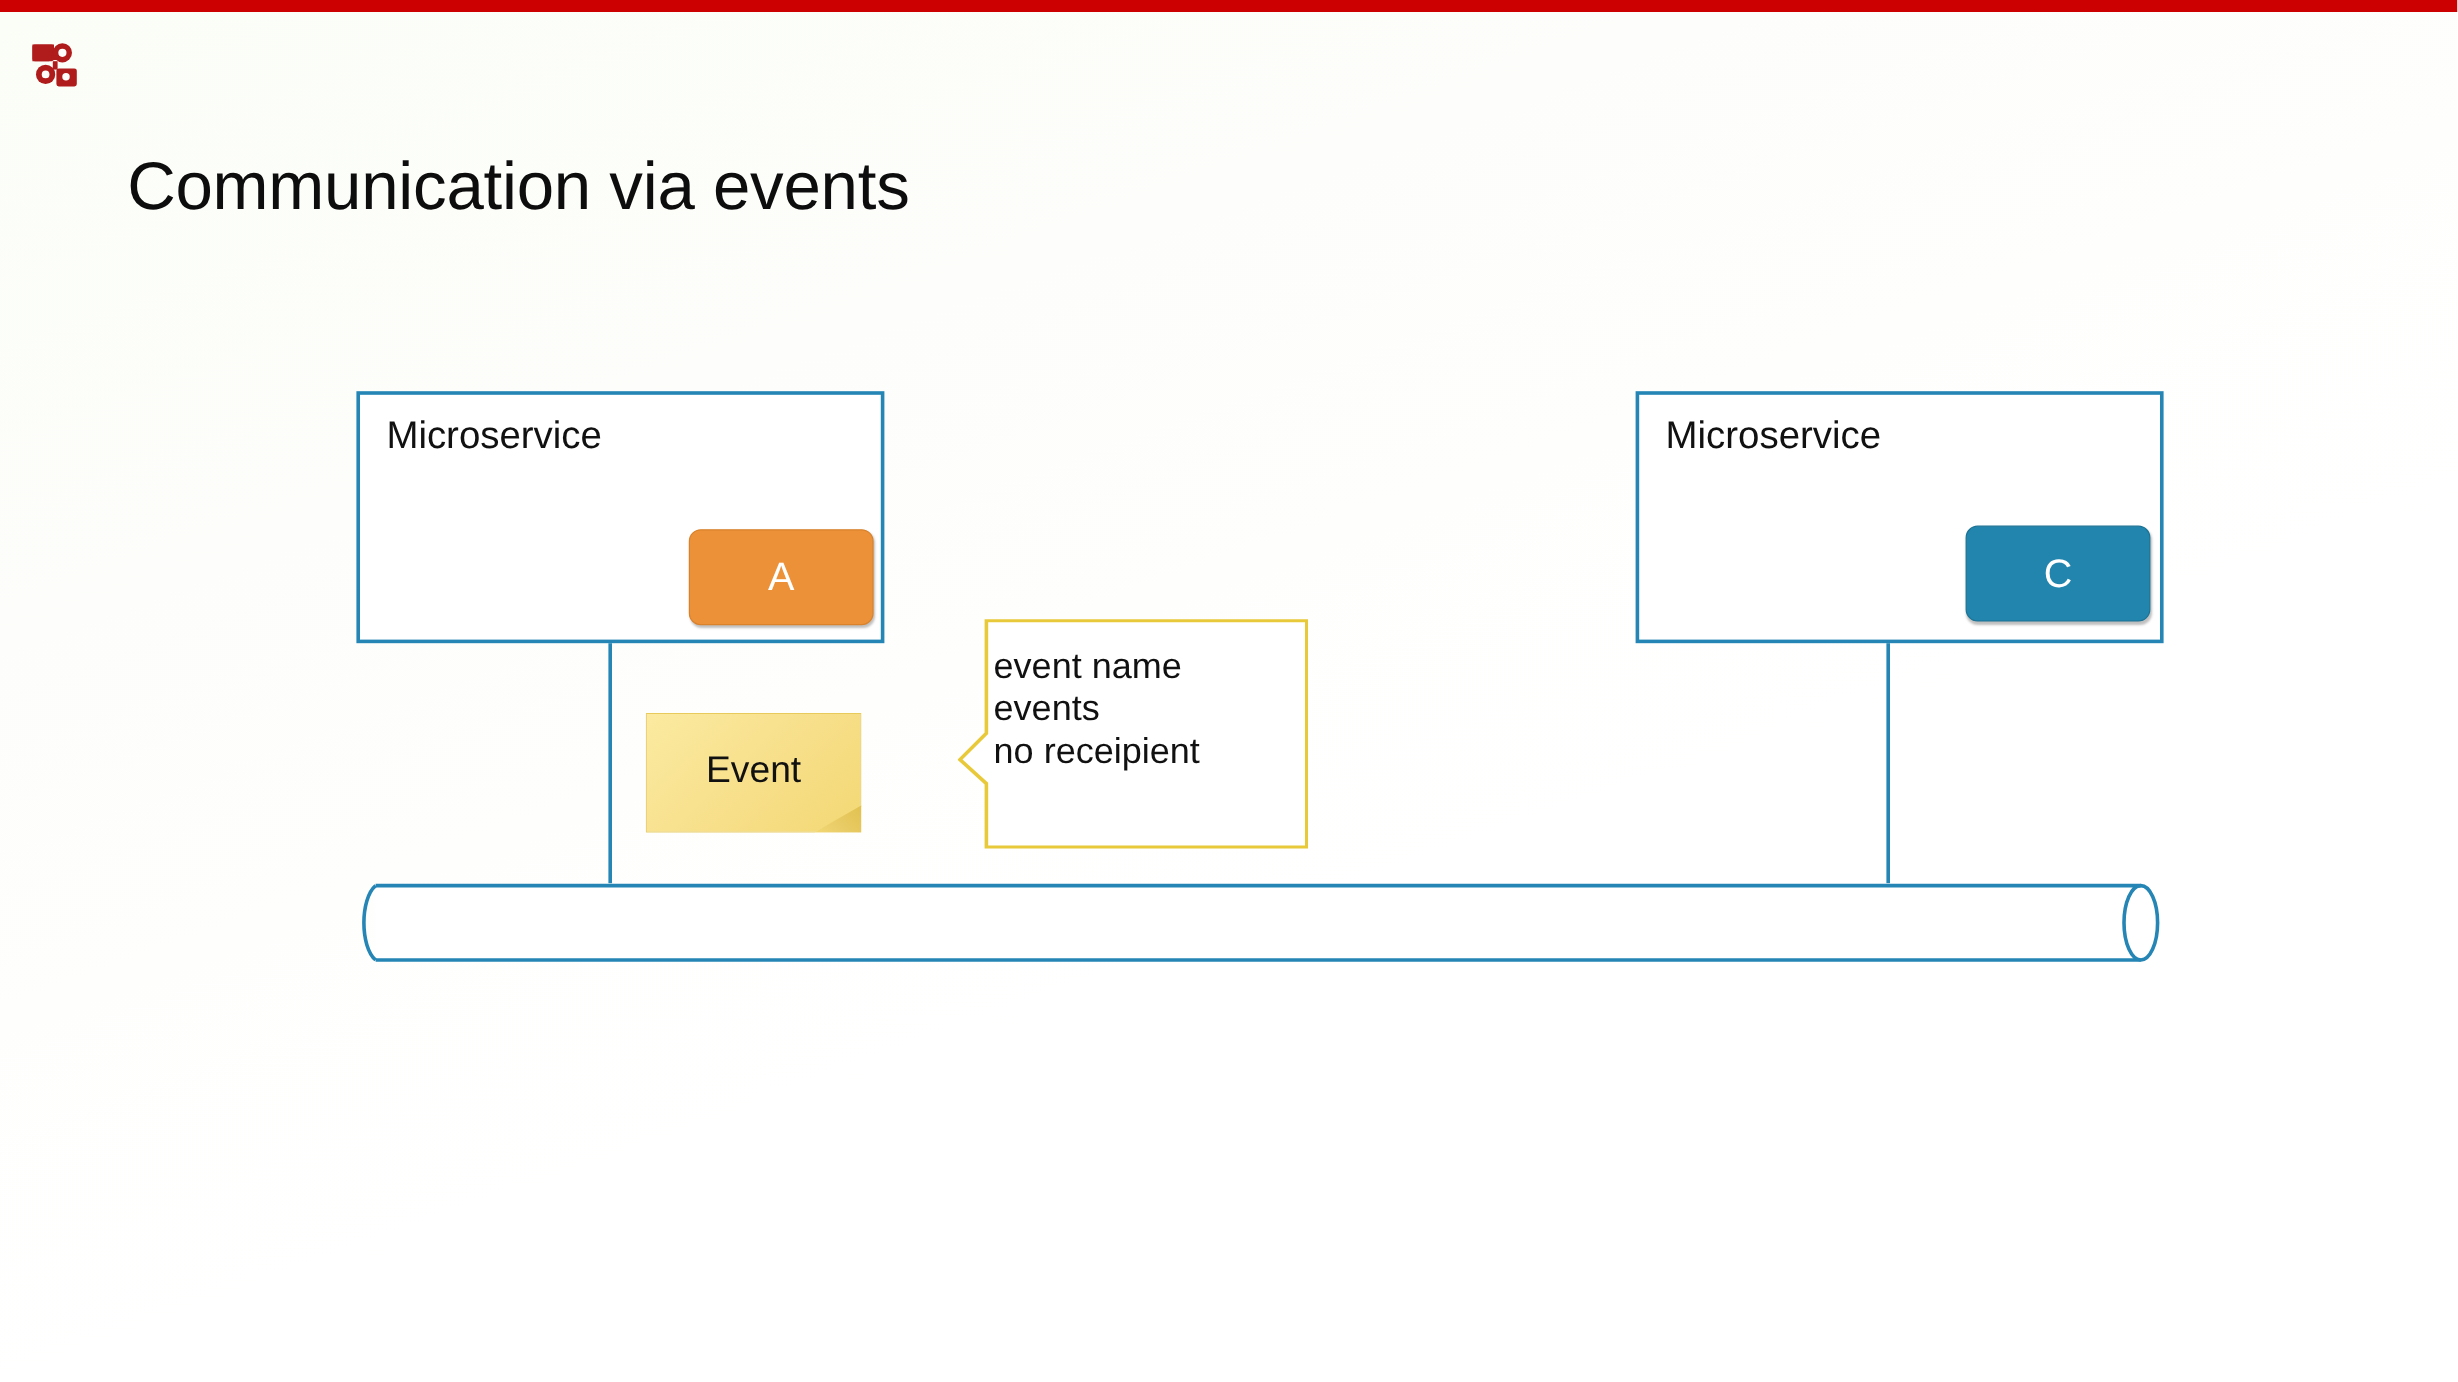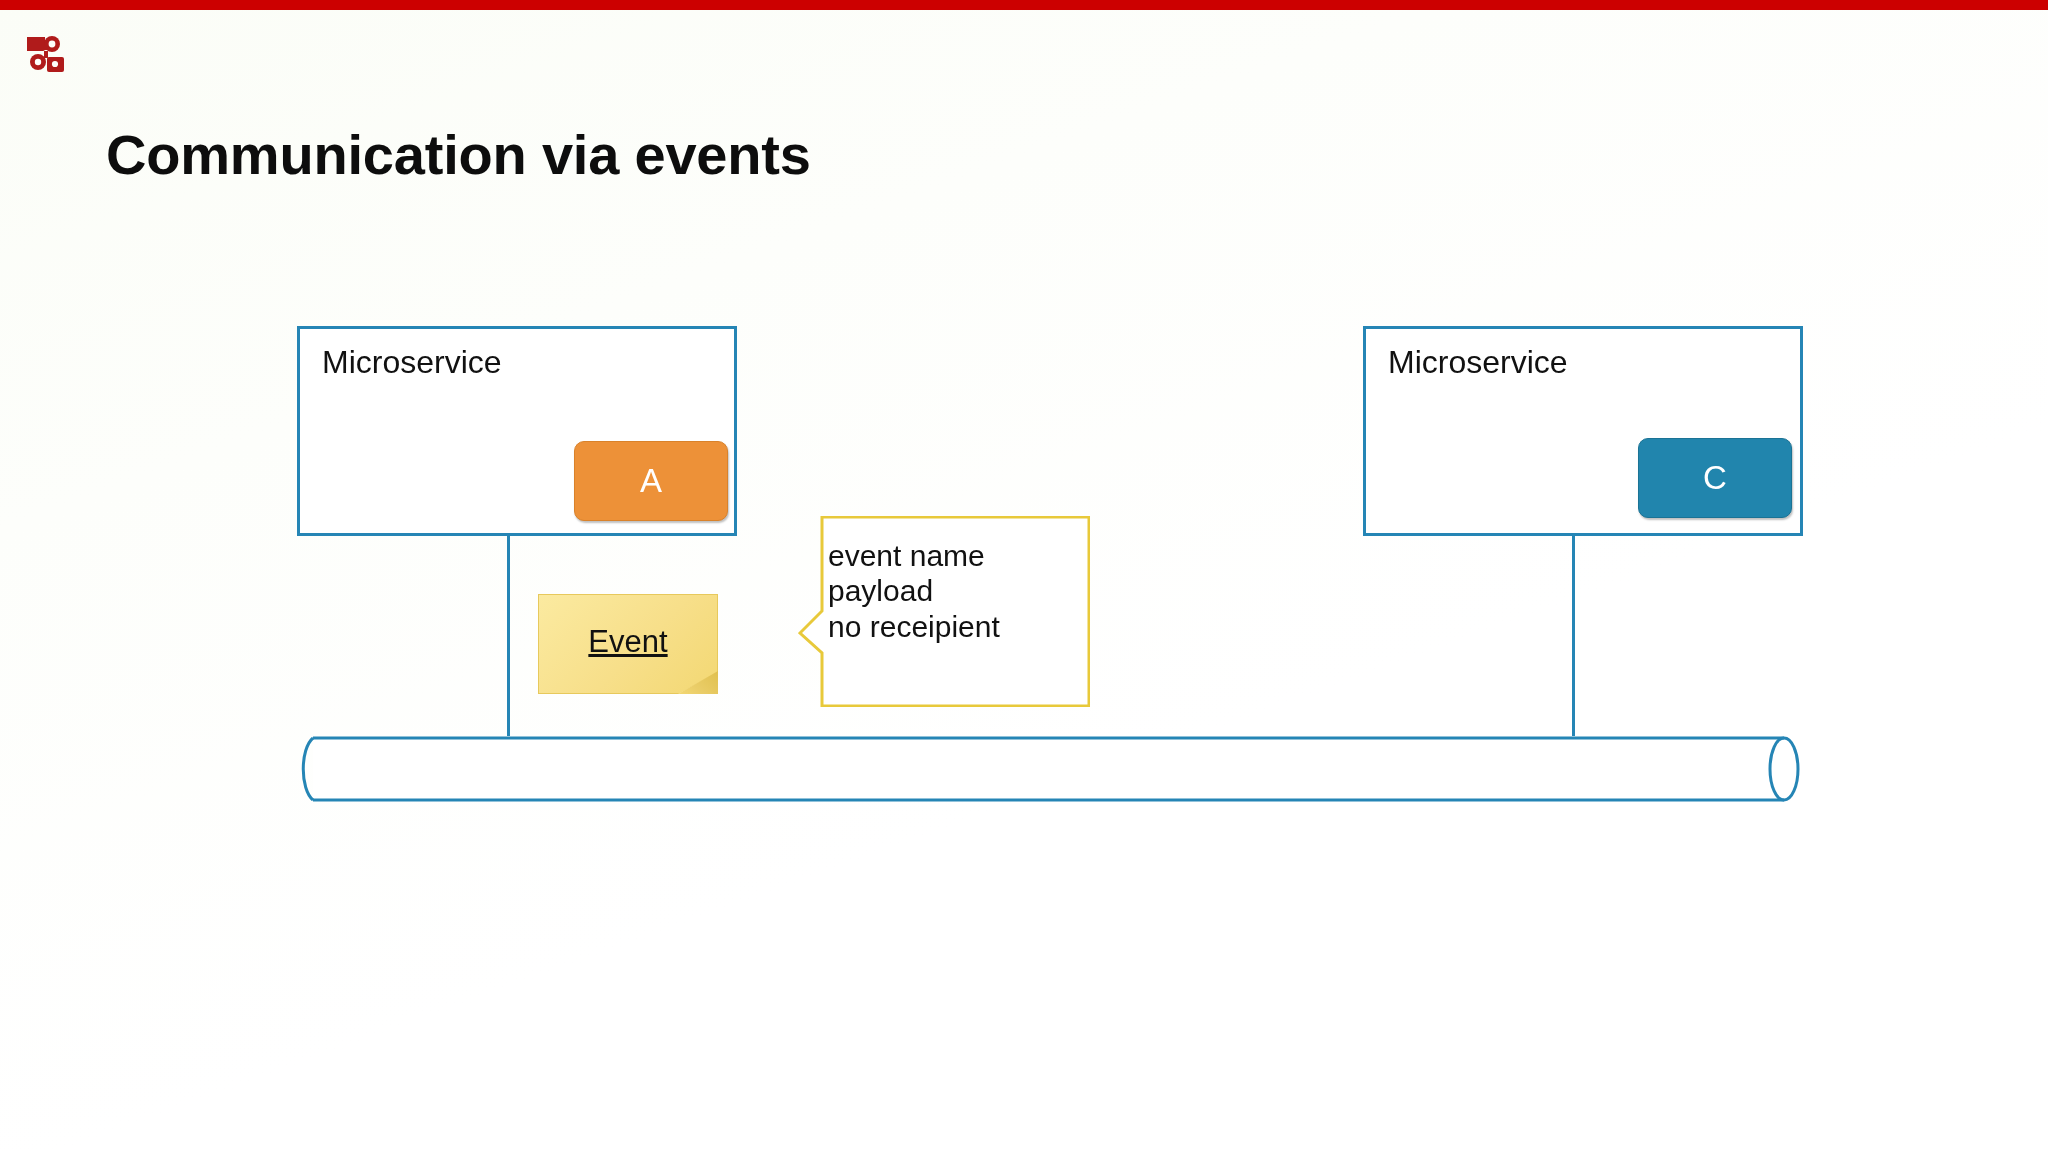--- a/index.html
+++ b/index.html
@@ -33,21 +33,21 @@
     left: 25px;
     top: 33px;
     width: 42px;
     height: 42px;
   }
   .slide-title {
     position: absolute;
     left: 106px;
     top: 122px;
     font-size: 56px;
-    font-weight: bold;
+    font-weight: normal;
     color: #0d0d0d;
     letter-spacing: -0.2px;
     white-space: nowrap;
   }
 
   
   .diagram {
     position: absolute;
     left: 0;
     top: 0;
@@ -134,21 +134,20 @@
   }
   .sticky-text {
     position: absolute;
     inset: 0;
     display: flex;
     align-items: center;
     justify-content: center;
     font-size: 31px;
     color: #111111;
     padding-bottom: 4px;
-    text-decoration: underline;
   }
 
   
   .callout {
     position: absolute;
     left: 798px;
     top: 516px;
     width: 292px;
     height: 191px;
   }
@@ -218,21 +217,21 @@
       <div class="sticky-fold"></div>
       <div class="sticky-text">Event</div>
     </div>
 
     <div class="callout">
       <svg width="292" height="191" viewBox="0 0 292 191" xmlns="http://www.w3.org/2000/svg">
         <path d="M24 1 H291 V190 H24 V137 L2 117 L24 95 Z" fill="#ffffff" stroke="#e8c93a" stroke-width="3" stroke-linejoin="miter"></path>
       </svg>
       <div class="callout-text">
         <div>event name</div>
-        <div>payload</div>
+        <div>events</div>
         <div>no receipient</div>
       </div>
     </div>
 
     <div class="bus">
       <svg width="1504" height="68" viewBox="0 0 1504 68" xmlns="http://www.w3.org/2000/svg">
         <path d="M16 3 H1487 V65 H16" fill="#ffffff" stroke="none"></path>
         <line x1="16" y1="3" x2="1487" y2="3" stroke="#2585b5" stroke-width="3"></line>
         <line x1="16" y1="65" x2="1487" y2="65" stroke="#2585b5" stroke-width="3"></line>
         <path d="M16 3 C3 14, 3 54, 16 65" fill="none" stroke="#2585b5" stroke-width="3"></path>

